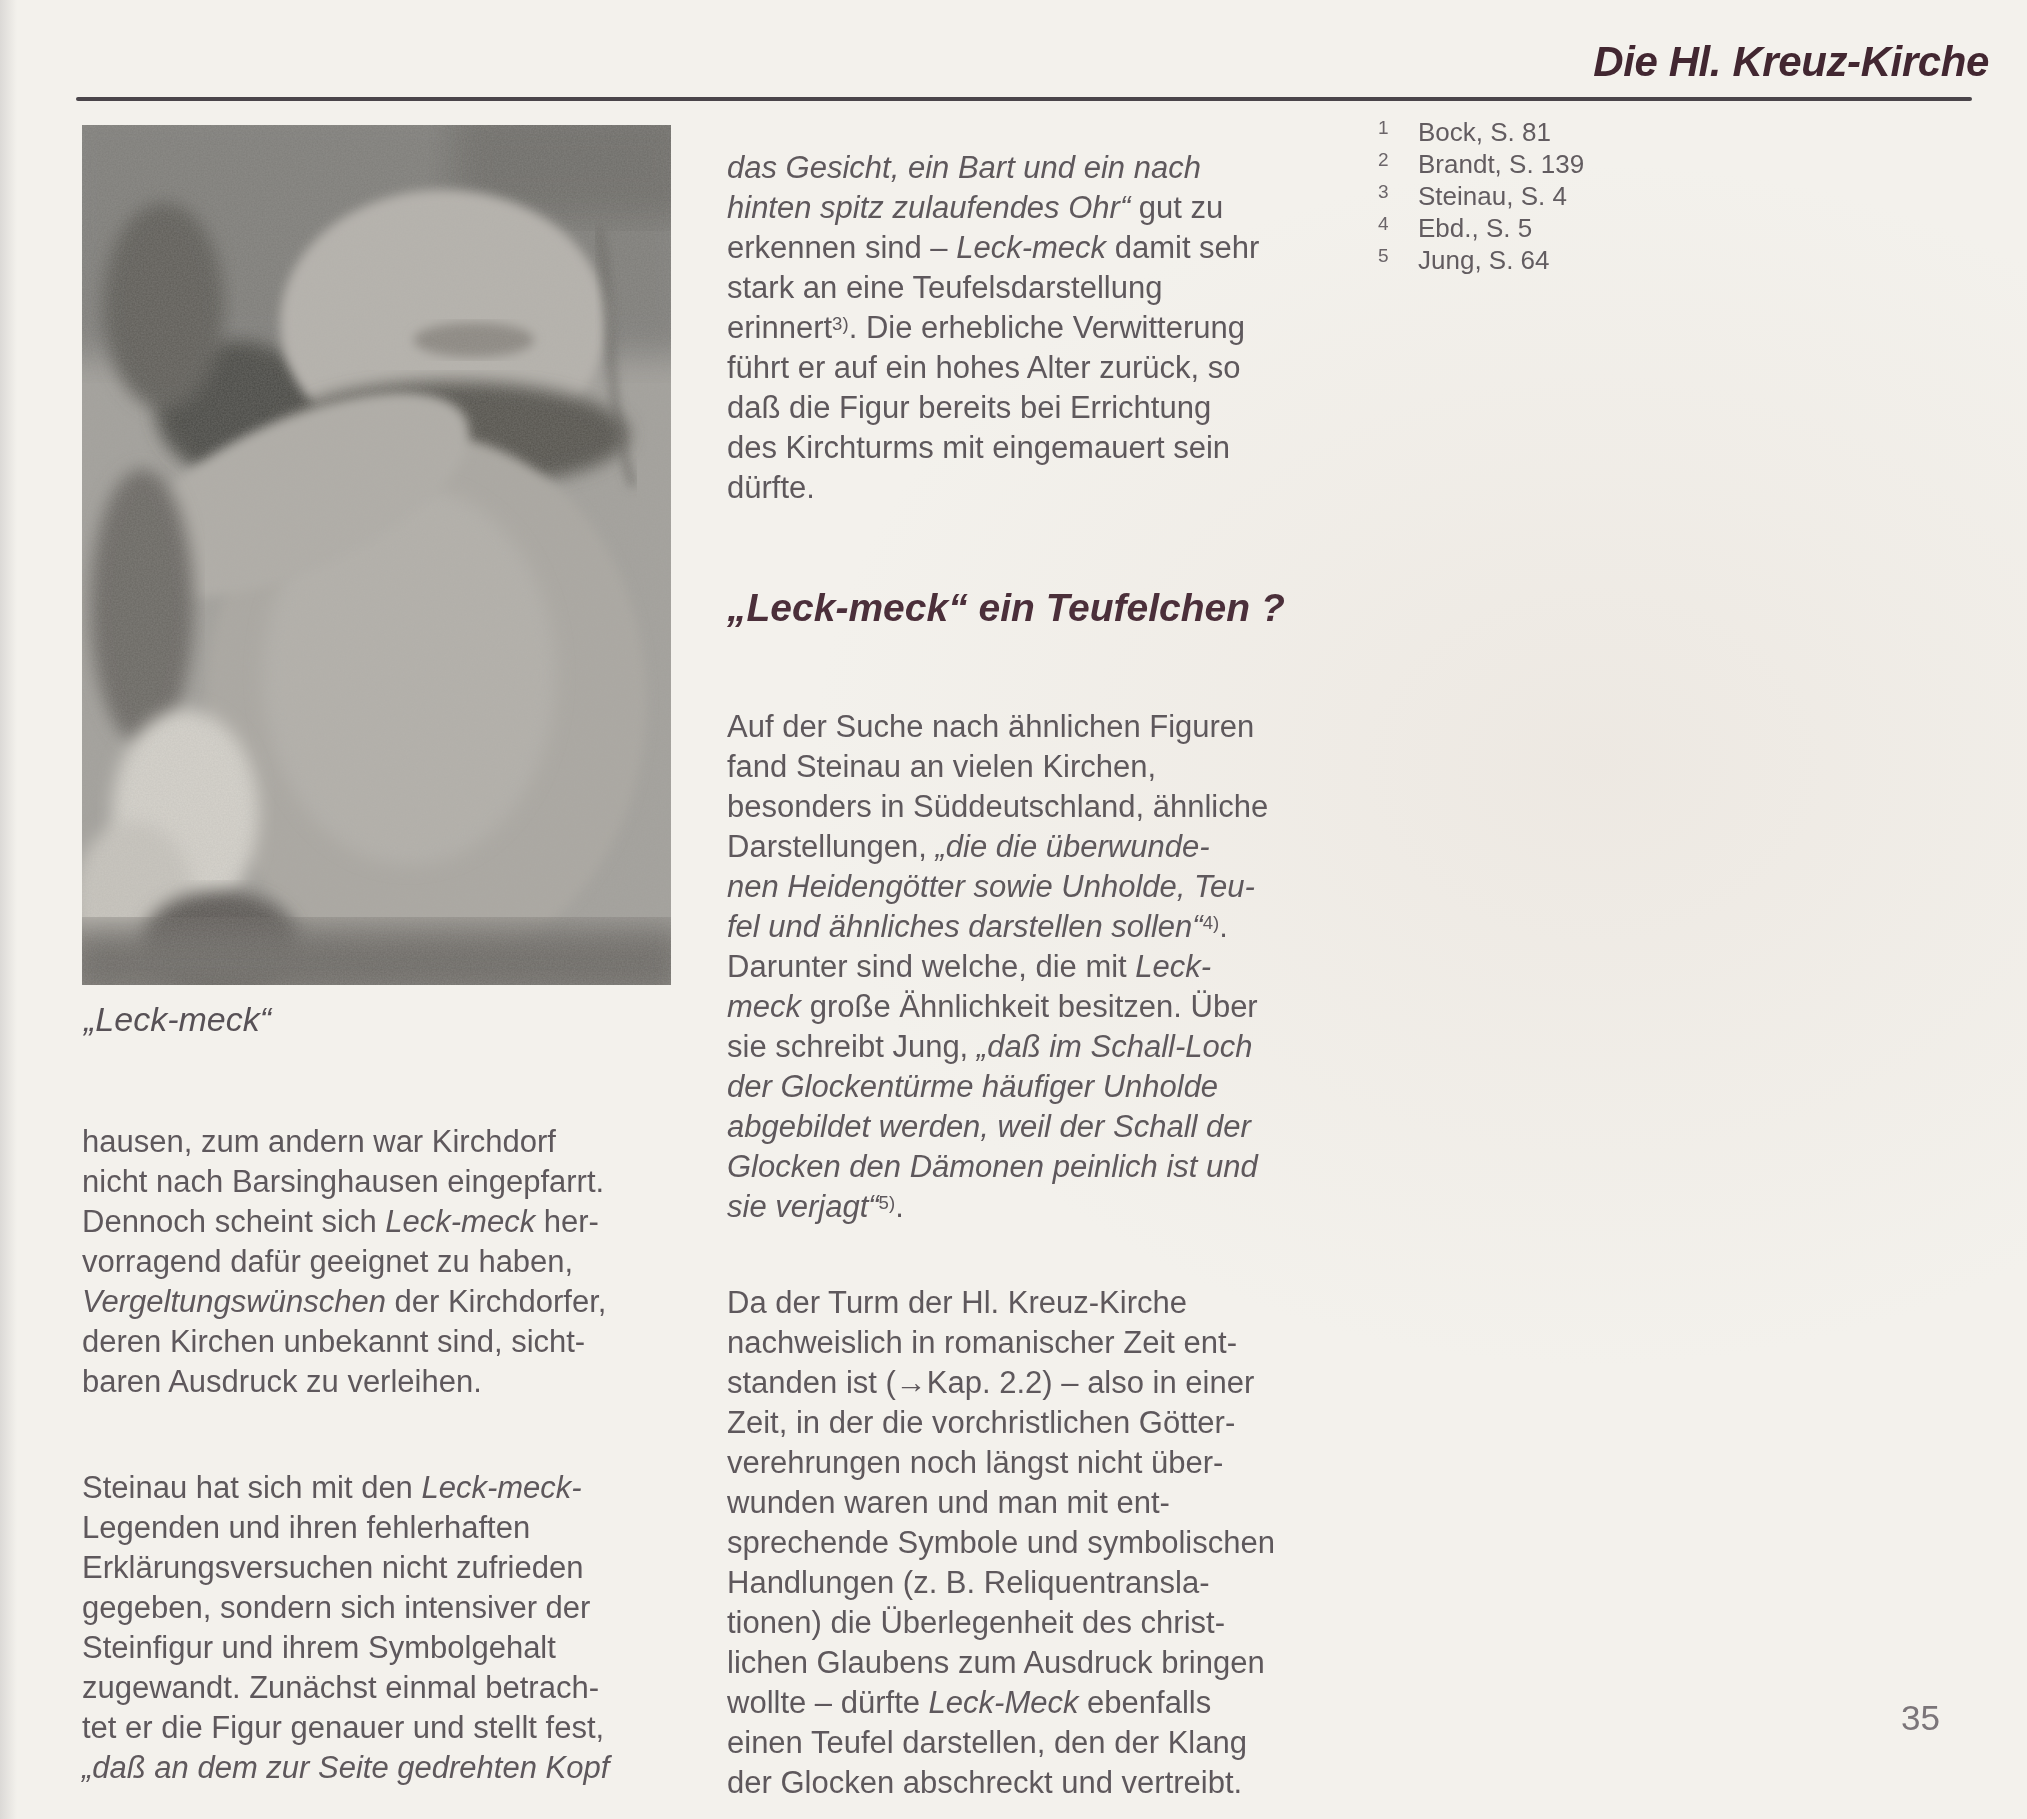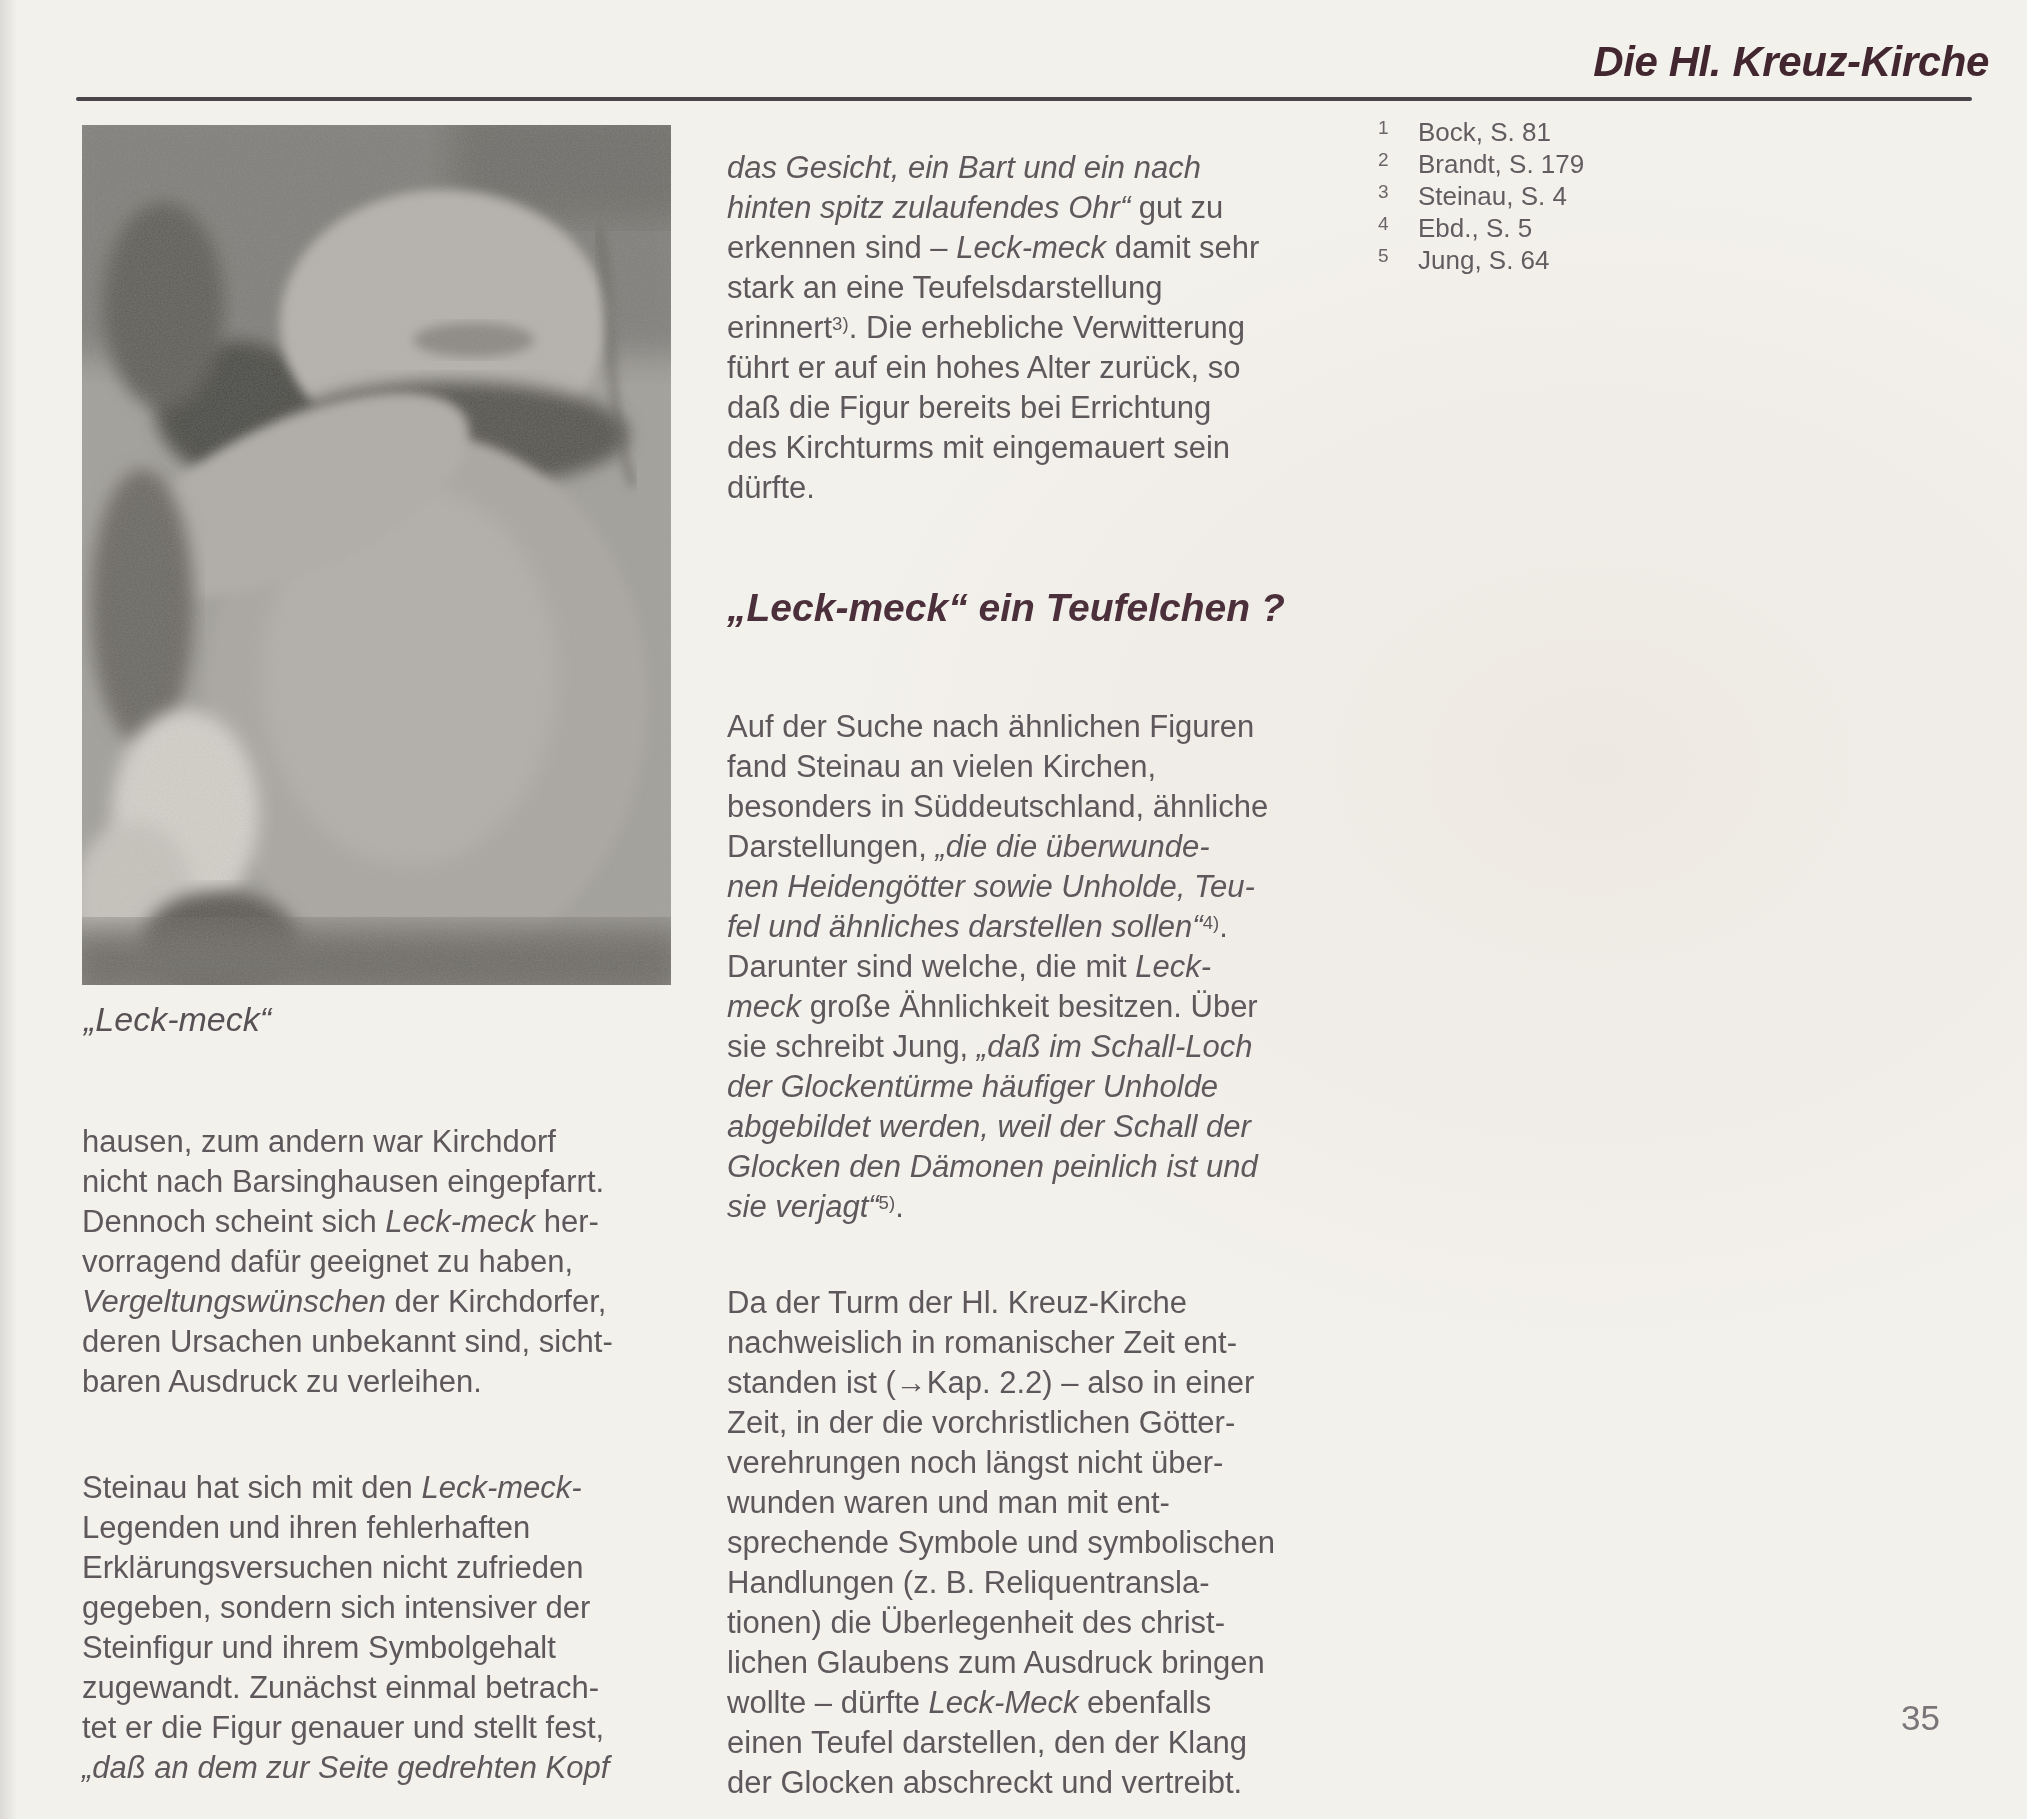--- a/index.html
+++ b/index.html
@@ -111,21 +111,21 @@
   </div>
 
   <div class="caption"><span class="it">„Leck-meck“</span></div>
 
   <div class="col left-col">
     <p class="p1"><span>hausen, zum andern war Kirchdorf
 nicht nach Barsinghausen eingepfarrt.
 Dennoch scheint sich </span><span class="it">Leck-meck</span><span> her-
 vorragend dafür geeignet zu haben,
 </span><span class="it">Vergeltungswünschen</span><span> der Kirchdorfer,
-deren Ursachen unbekannt sind, sicht-
+deren Kirchen unbekannt sind, sicht-
 baren Ausdruck zu verleihen.</span></p>
     <p class="p2"><span>Steinau hat sich mit den </span><span class="it">Leck-meck-</span><span>
 Legenden und ihren fehlerhaften
 Erklärungsversuchen nicht zufrieden
 gegeben, sondern sich intensiver der
 Steinfigur und ihrem Symbolgehalt
 zugewandt. Zunächst einmal betrach-
 tet er die Figur genauer und stellt fest,
 </span><span class="it">„daß an dem zur Seite gedrehten Kopf</span></p>
   </div>
@@ -169,21 +169,21 @@
 der Glocken abschreckt und vertreibt.</span></p>
   </div>
 
   <div class="footnotes">
     <div class="footnote-row">
       <span class="fn-num">1</span>
       <span class="fn-ref">Bock, S. 81</span>
     </div>
     <div class="footnote-row">
       <span class="fn-num">2</span>
-      <span class="fn-ref">Brandt, S. 179</span>
+      <span class="fn-ref">Brandt, S. 139</span>
     </div>
     <div class="footnote-row">
       <span class="fn-num">3</span>
       <span class="fn-ref">Steinau, S. 4</span>
     </div>
     <div class="footnote-row">
       <span class="fn-num">4</span>
       <span class="fn-ref">Ebd., S. 5</span>
     </div>
     <div class="footnote-row">

